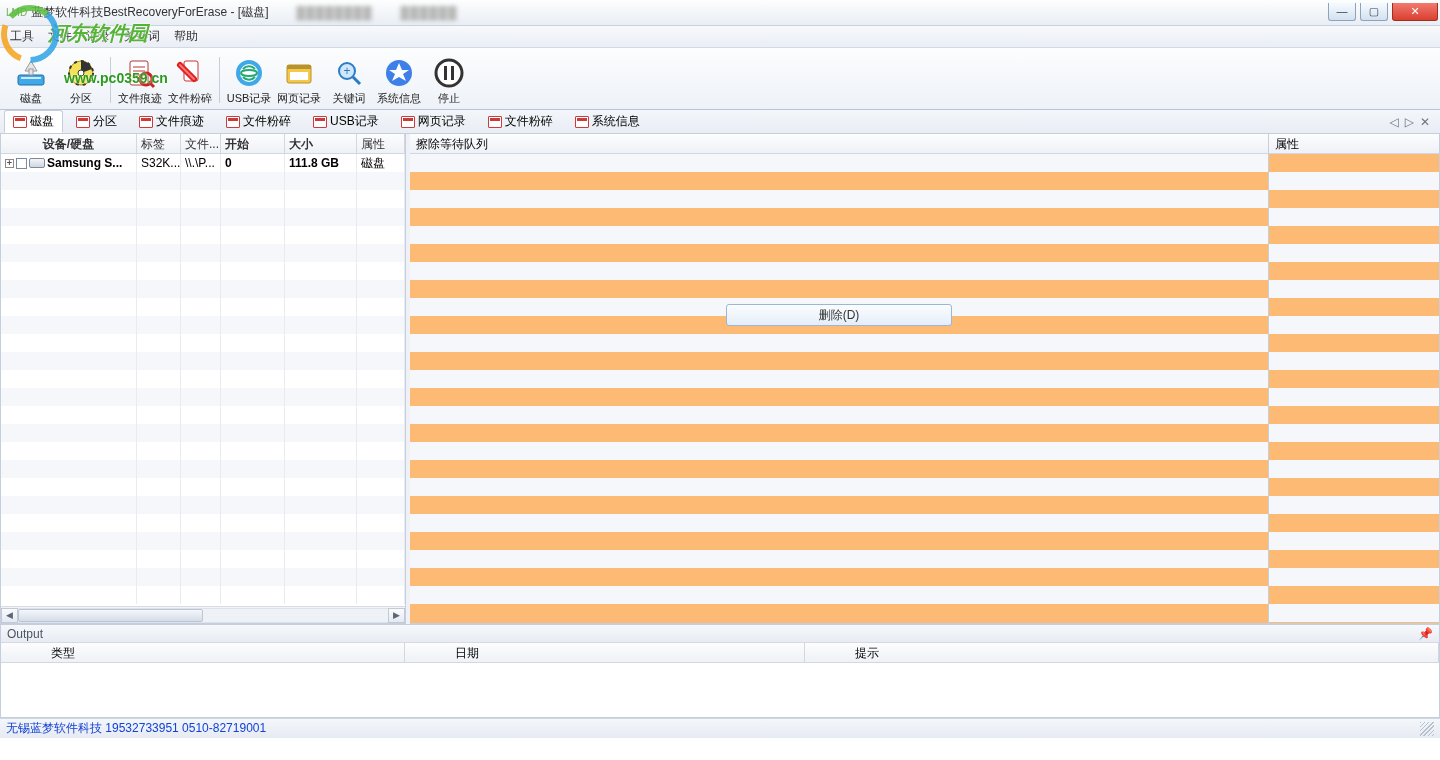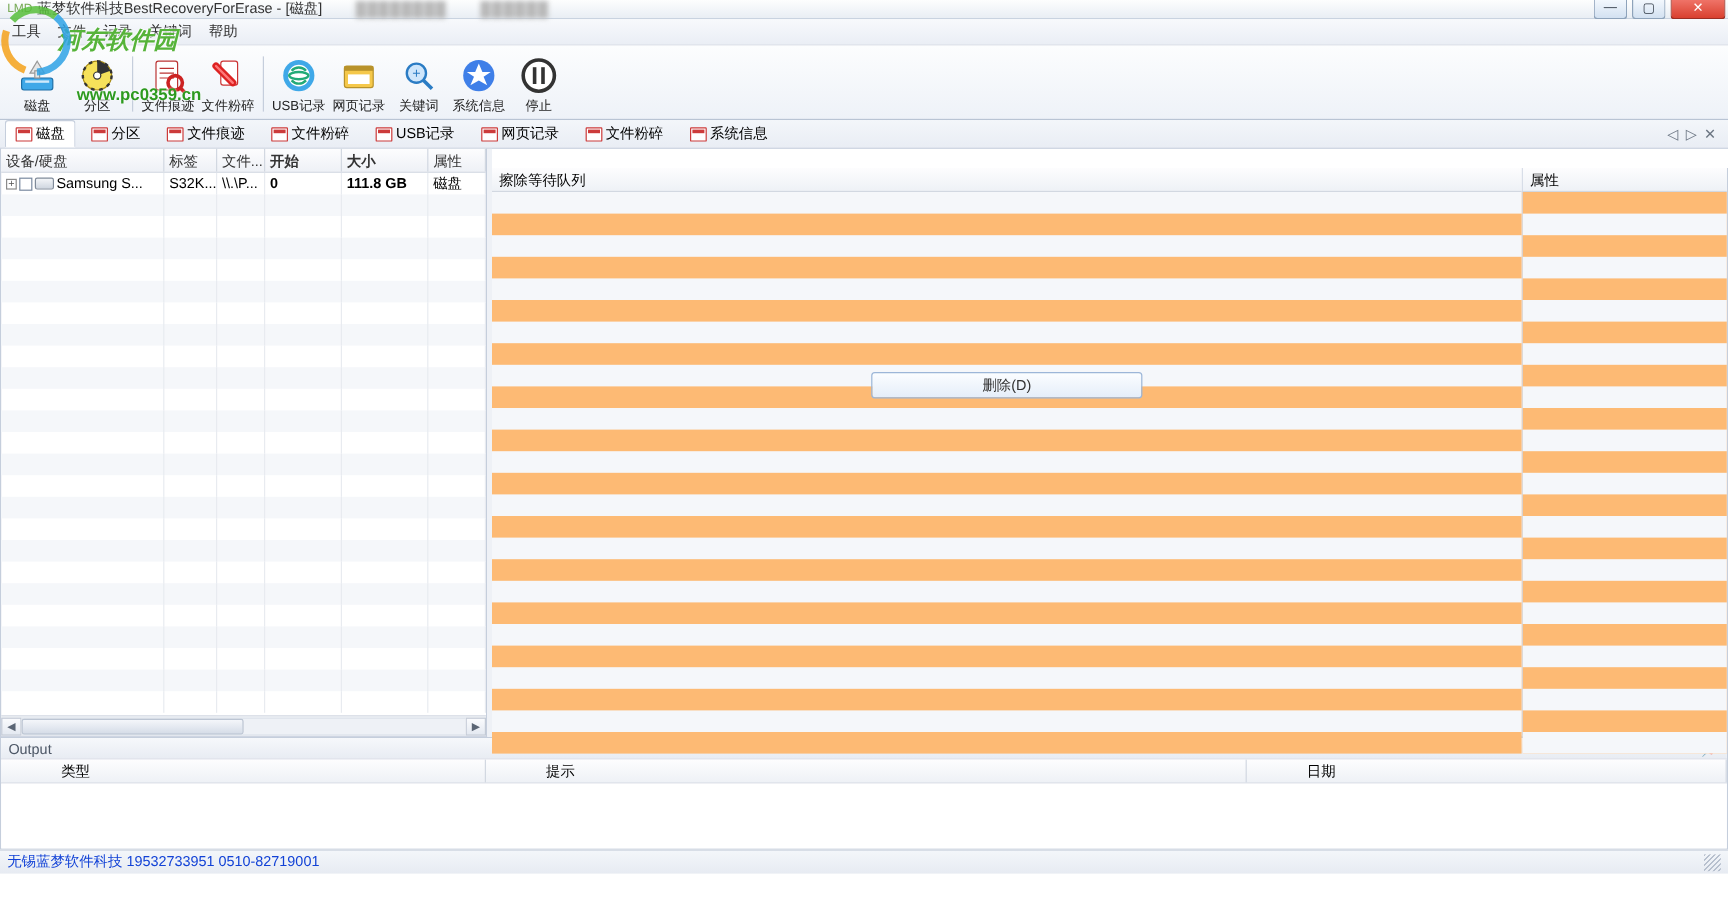--- a/index.html
+++ b/index.html
@@ -1,19 +1,19 @@
 <!DOCTYPE html>
 <html><head>
 <meta charset="utf-8">
 <style>
   * { box-sizing: border-box; margin: 0; padding: 0; font-family: "Microsoft YaHei", "SimSun", Tahoma, sans-serif; font-size: 12px; }
   body { background: #fff; width: 1440px; height: 760px; overflow: hidden; position: relative; }
 
   
-  .titlebar { height: 16px; background: linear-gradient(#fdfefe,#e9eef4); border-bottom:1px solid #c9d3e0; display:flex; align-items:center; padding-left:6px; }
+  .titlebar { height: 26px; background: linear-gradient(#fdfefe,#e9eef4); border-bottom:1px solid #c9d3e0; display:flex; align-items:center; padding-left:6px; }
   .titlebar .tb-text { color:#333; }
   .titlebar .blur { margin-left: 28px; color:#b8b8b8; filter: blur(2px); letter-spacing:1px; }
   .titlebar .spacer { flex:1;}
   .winbtns { display:flex; height:20px; margin-right:2px;}
   .winbtn { width:28px; height:18px; margin-left:4px; border:1px solid #8ea3bb; border-top:none; border-radius:0 0 3px 3px; background:linear-gradient(#f7fbff,#d3e1f1); display:flex; align-items:center; justify-content:center; color:#313a46; font-size:11px; cursor:default;}
   .winbtn.close { background:linear-gradient(#f27a6f,#d9402f); border-color:#9c2e23; color:#fff; width:46px;}
 
   
   .watermark { position:absolute; top:4px; left:0; z-index:50; pointer-events:none; opacity:.85;}
   .watermark-text { position:absolute; top:20px; left:48px; font-size:20px; font-weight:bold; color:#56b33a; font-style:italic; text-shadow:0 0 2px #fff,0 0 2px #fff; pointer-events:none;}
@@ -35,26 +35,26 @@
   .tab { display:flex; align-items:center; gap:3px; padding:2px 8px; border:1px solid transparent; border-radius:3px 3px 0 0; cursor:default;}
   .tab.active { background:#fff; border-color:#c5cedc; border-bottom-color:#fff;}
   .tab .ticon { width:14px; height:12px; background:#fff; border:1px solid #cc3b3b; border-radius:1px; position:relative;}
   .tab .ticon::after{content:"";position:absolute;top:1px;left:1px;right:1px;height:3px;background:#cc3b3b;}
   .tabstrip .navend { margin-left:auto; display:flex; gap:6px; padding-right:6px; color:#6b7582;}
   .navend span{cursor:default;}
 
   
   .main { display:flex; height:490px; }
   .leftpane { width:406px; border:1px solid #c5cedc; border-top:none; display:flex; flex-direction:column;}
-  .rightpane { flex:1; border:1px solid #c5cedc; border-top:none; border-left:none; display:flex;margin-top:16px;}
+  .rightpane { flex:1; border:1px solid #c5cedc; border-top:none; border-left:none; display:flex;}
 
   
   .gridhead { display:flex; height:20px; background:linear-gradient(#fdfdfe,#eef1f6); border-bottom:1px solid #d2d8e1;}
   .gh { border-right:1px solid #d2d8e1; padding:2px 4px; color:#333; overflow:hidden; white-space:nowrap;}
-  .leftpane .c0{width:136px;text-align:left;} .leftpane .c1{width:44px;} .leftpane .c2{width:40px;} .leftpane .c3{width:64px;font-weight:bold;} .leftpane .c4{width:72px;font-weight:bold;} .leftpane .c5{flex:1;}
+  .leftpane .c0{width:136px;text-align:center;font-weight:bold;} .leftpane .c1{width:44px;} .leftpane .c2{width:40px;} .leftpane .c3{width:64px;font-weight:bold;} .leftpane .c4{width:72px;font-weight:bold;} .leftpane .c5{flex:1;}
   .gridbody { flex:1; overflow:hidden; position:relative;}
   .grow { display:flex; height:18px; align-items:center;}
   .grow:nth-child(even){background:#f5f7fa;}
   .gc { border-right:1px solid #e8ebf0; padding:1px 4px; overflow:hidden; white-space:nowrap; height:100%; display:flex; align-items:center;}
   .grow .c0{width:136px; gap:2px;} .grow .c1{width:44px;} .grow .c2{width:40px;} .grow .c3{width:64px;} .grow .c4{width:72px;} .grow .c5{flex:1;}
   .tree-exp { width:9px;height:9px;border:1px solid #8a8a8a; display:inline-flex;align-items:center;justify-content:center;font-size:9px;line-height:1;color:#555; background:#fff;}
   .chk { width:11px;height:11px;border:1px solid #7a8aa0;background:#fff;}
   .hdd-ic { width:16px;height:10px;border:1px solid #7f8a99;border-radius:2px;background:linear-gradient(#f3f5f8,#cfd6e0);}
   .hscroll { height:17px; background:#f1f3f7; border-top:1px solid #d8dde5; display:flex; align-items:center;}
   .hscroll .arr{width:17px;height:15px;border:1px solid #c3cad6;background:linear-gradient(#fafbfd,#e4e9f1);display:flex;align-items:center;justify-content:center;color:#5b6675;font-size:9px;}
@@ -555,22 +555,22 @@
   </div>
 </div>
 
 <div class="outpanel">
   <div class="outhead">
     <span>Output</span>
     <span class="pin">📌</span>
   </div>
   <div class="outcols">
     <div class="oc o0">类型</div>
+    <div class="oc o1">日期</div>
     <div class="oc o2">提示</div>
-    <div class="oc o1">日期</div>
   </div>
   <div class="outbody"></div>
 </div>
 
 <div class="status">
   <a href="#">无锡蓝梦软件科技 19532733951  0510-82719001</a>
   <div class="grip"></div>
 </div>
 
 </body></html>

